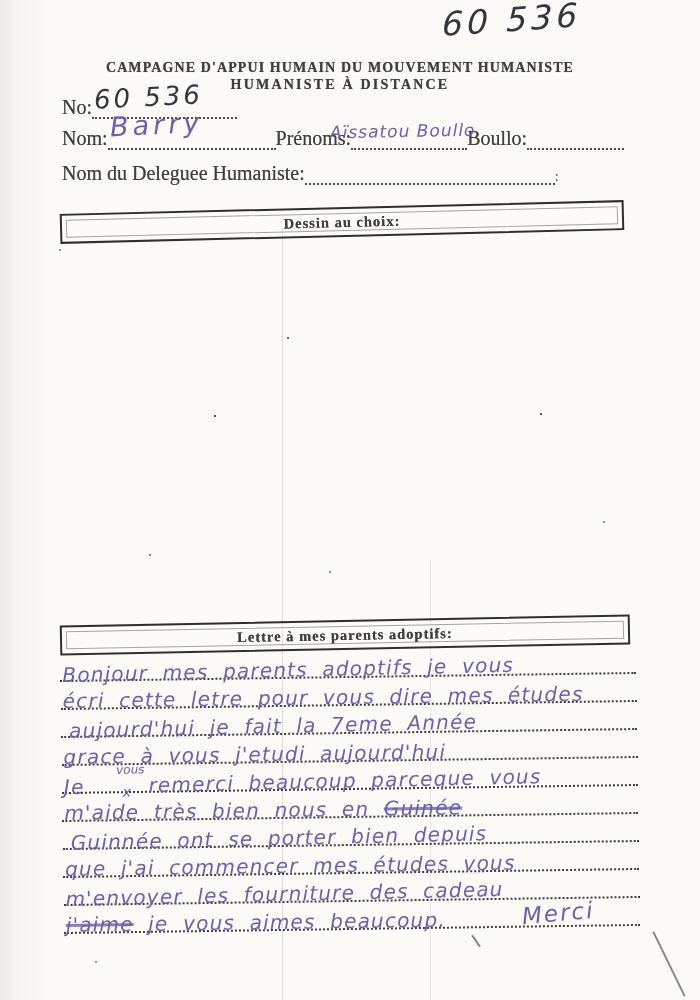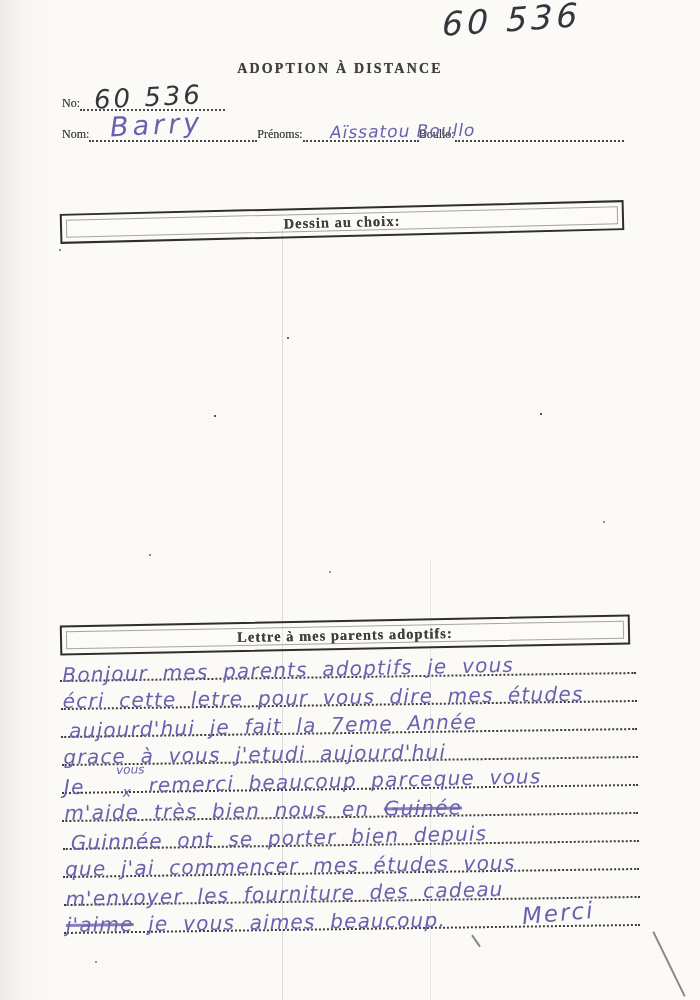--- a/index.html
+++ b/index.html
@@ -28,21 +28,21 @@
   .corner-number{
     position:absolute;left:442px;top:0px;font-size:33px;letter-spacing:4px;
     transform:rotate(-4deg) skewX(-6deg);
   }
 
   .header{position:absolute;left:0;top:60px;width:680px;text-align:center;
     text-shadow:0 0 .7px rgba(64,63,60,.75);}
   .header-line1{font-size:14px;font-weight:bold;letter-spacing:1.1px;}
   .header-line2{font-size:14px;font-weight:bold;letter-spacing:2.2px;margin-top:1px;}
 
-  .plabel{font-size:12px;text-shadow:0 0 .6px rgba(64,63,60,.7);white-space:nowrap;}
+  .plabel{font-size:20px;text-shadow:0 0 .6px rgba(64,63,60,.7);white-space:nowrap;}
   .leader{display:inline-block;border-bottom:2px dotted #4a4947;height:13px;}
 
   .field-line{position:absolute;display:flex;align-items:flex-end;}
   .no-line{left:62px;top:96px;width:220px;}
   .leader-no{width:145px;}
   .no-value{position:absolute;left:32px;top:-14px;font-size:26px;letter-spacing:3px;
     transform:rotate(-3deg);}
 
   .nom-line{left:62px;top:127px;width:562px;text-align:right;}
   .nom-value{position:absolute;left:48px;top:-18px;font-size:27px;letter-spacing:4px;
@@ -92,41 +92,47 @@
 <body>
 
 <div class="paper">
 
   <div class="crease crease-1"></div>
   <div class="crease crease-2"></div>
 
   <div class="corner-number hw-dark">60 536</div>
 
   <div class="header">
-    <div class="header-line2">ADOPTION À DISTANCE</div>
+    <div class="header-line1">CAMPAGNE D'APPUI HUMAIN DU MOUVEMENT HUMANISTE</div>
+    <div class="header-line2">HUMANISTE À DISTANCE</div>
   </div>
 
   <div class="field-line no-line">
     <span class="plabel">No:</span>
     <span class="leader leader-no"></span>
     <span class="hw-dark no-value">60 536</span>
   </div>
 
   <div class="field-line nom-line">
     <span class="plabel">Nom:</span>
     <span class="leader" style="width:168px"></span>
     <span class="plabel">Prénoms:</span>
     <span class="leader" style="width:116px"></span>
     <span class="plabel">Boullo:</span>
     <span class="leader" style="flex:1"></span>
     <span class="hw nom-value">Barry</span>
     <span class="hw prenoms-value">Aïssatou Boullo</span>
     <span class="hw classe-value"></span>
   </div>
 
+  <div class="field-line delegue-line">
+    <span class="plabel">Nom du Deleguee Humaniste:</span>
+    <span class="leader leader-delegue"></span>
+    <span class="colon-end">:</span>
+  </div>
 
   <div class="rule-box dessin-box">
     <div class="box-title">Dessin au choix:</div>
   </div>
 
   <div class="rule-box lettre-box">
     <div class="box-title">Lettre à mes parents adoptifs:</div>
   </div>
 
   <div class="letter-area">

